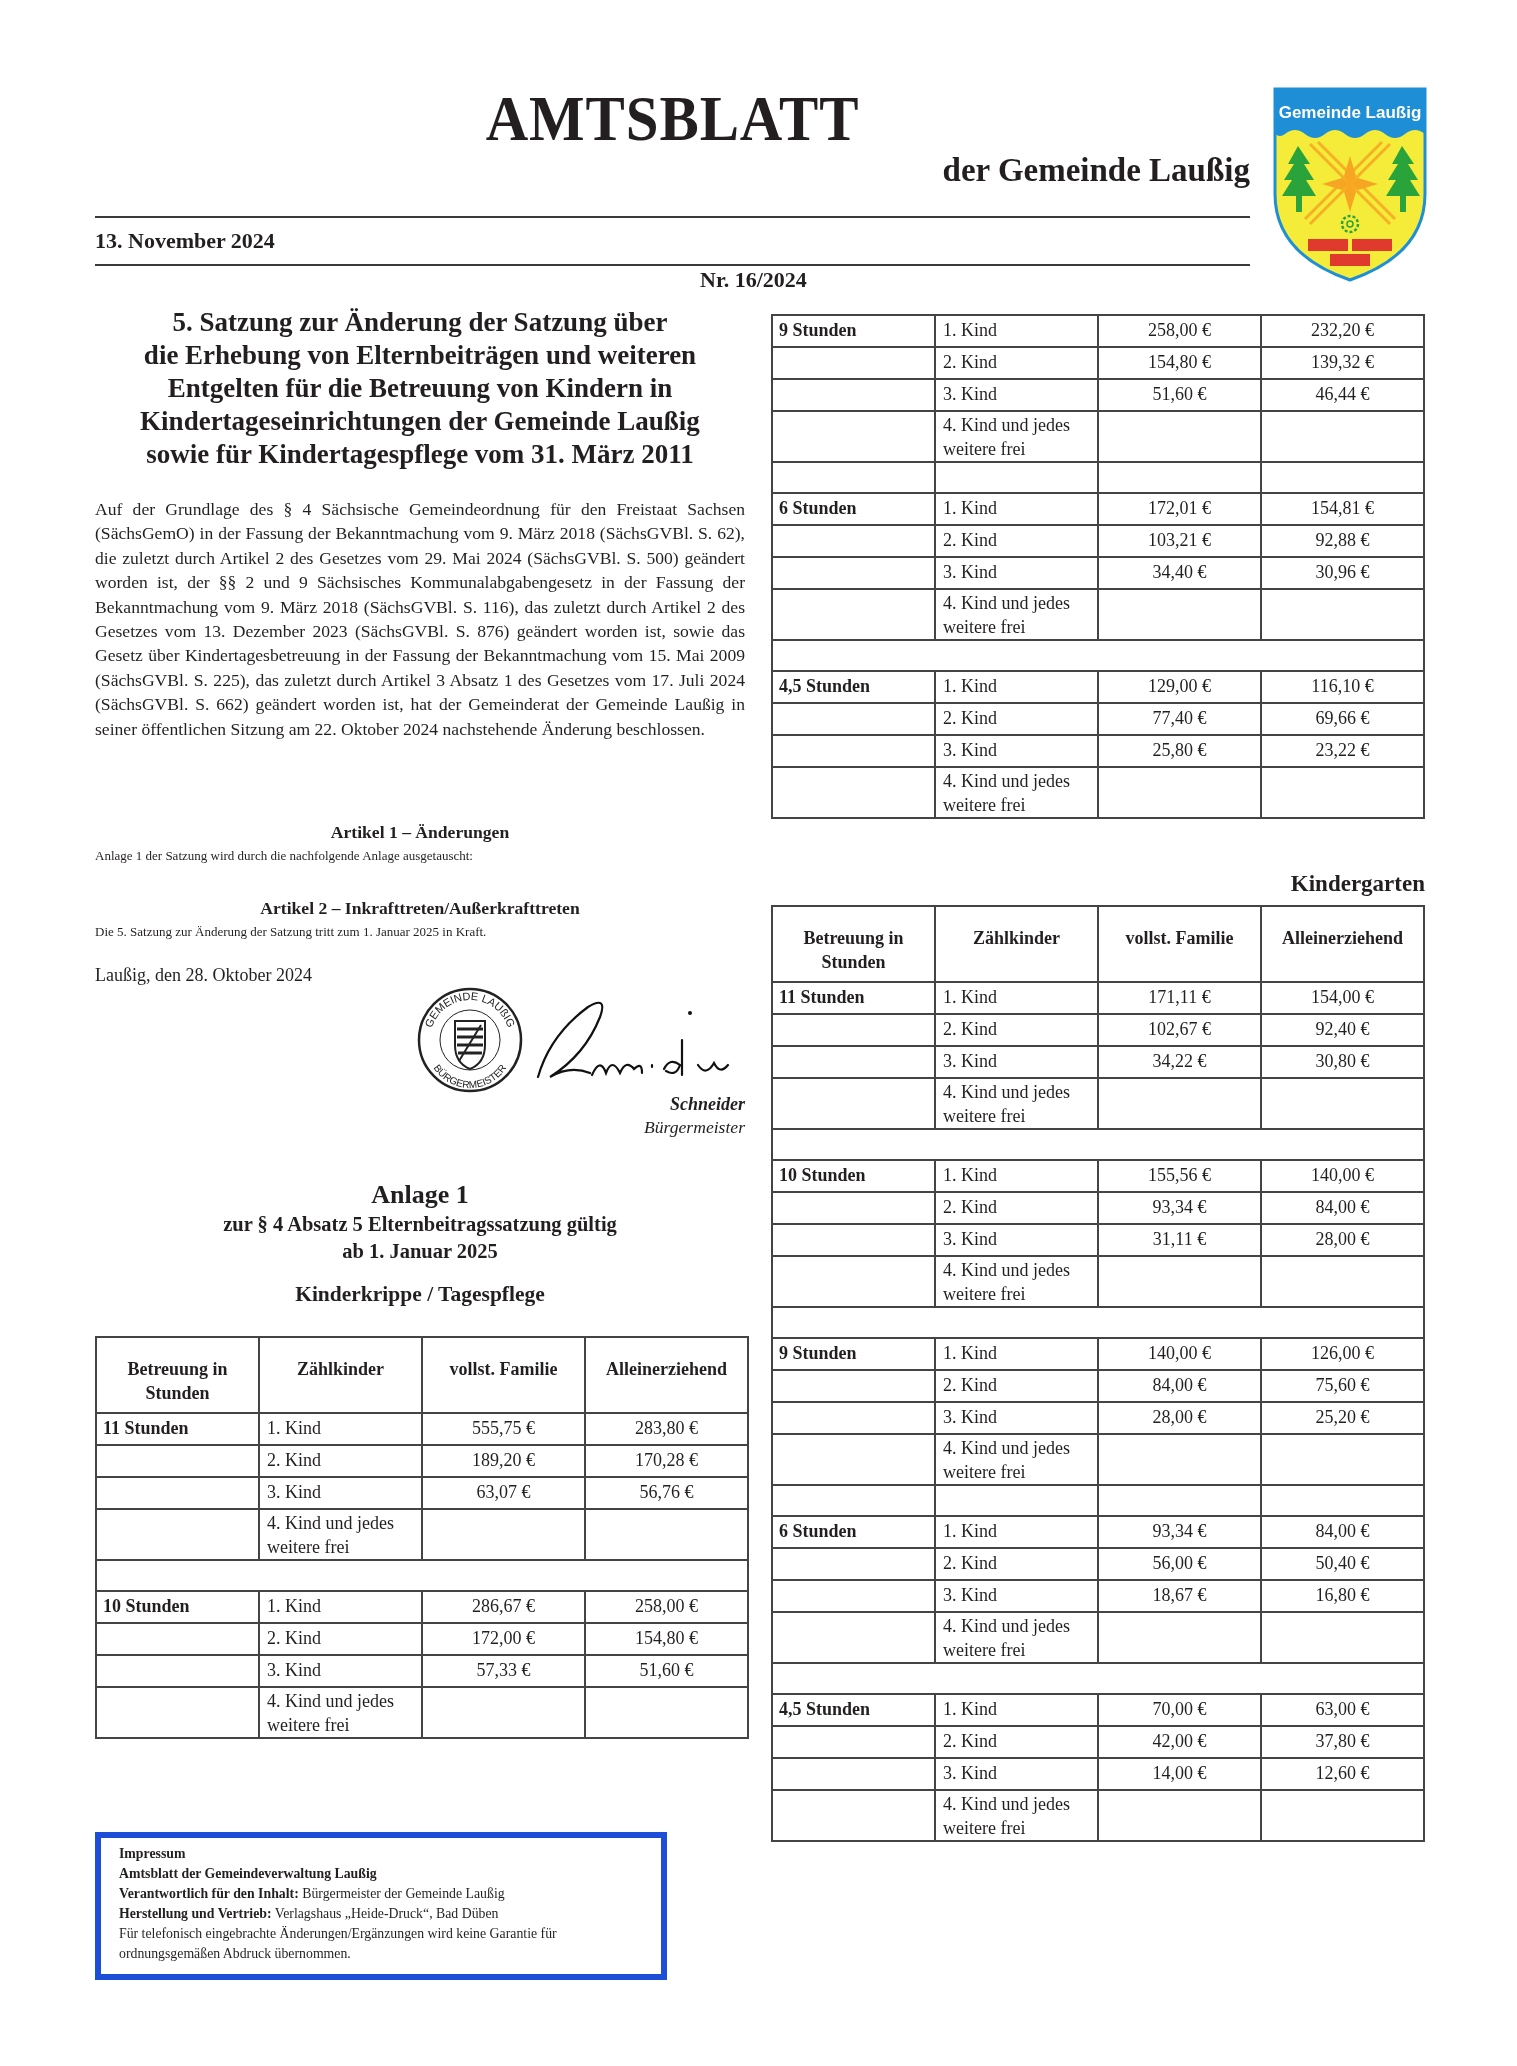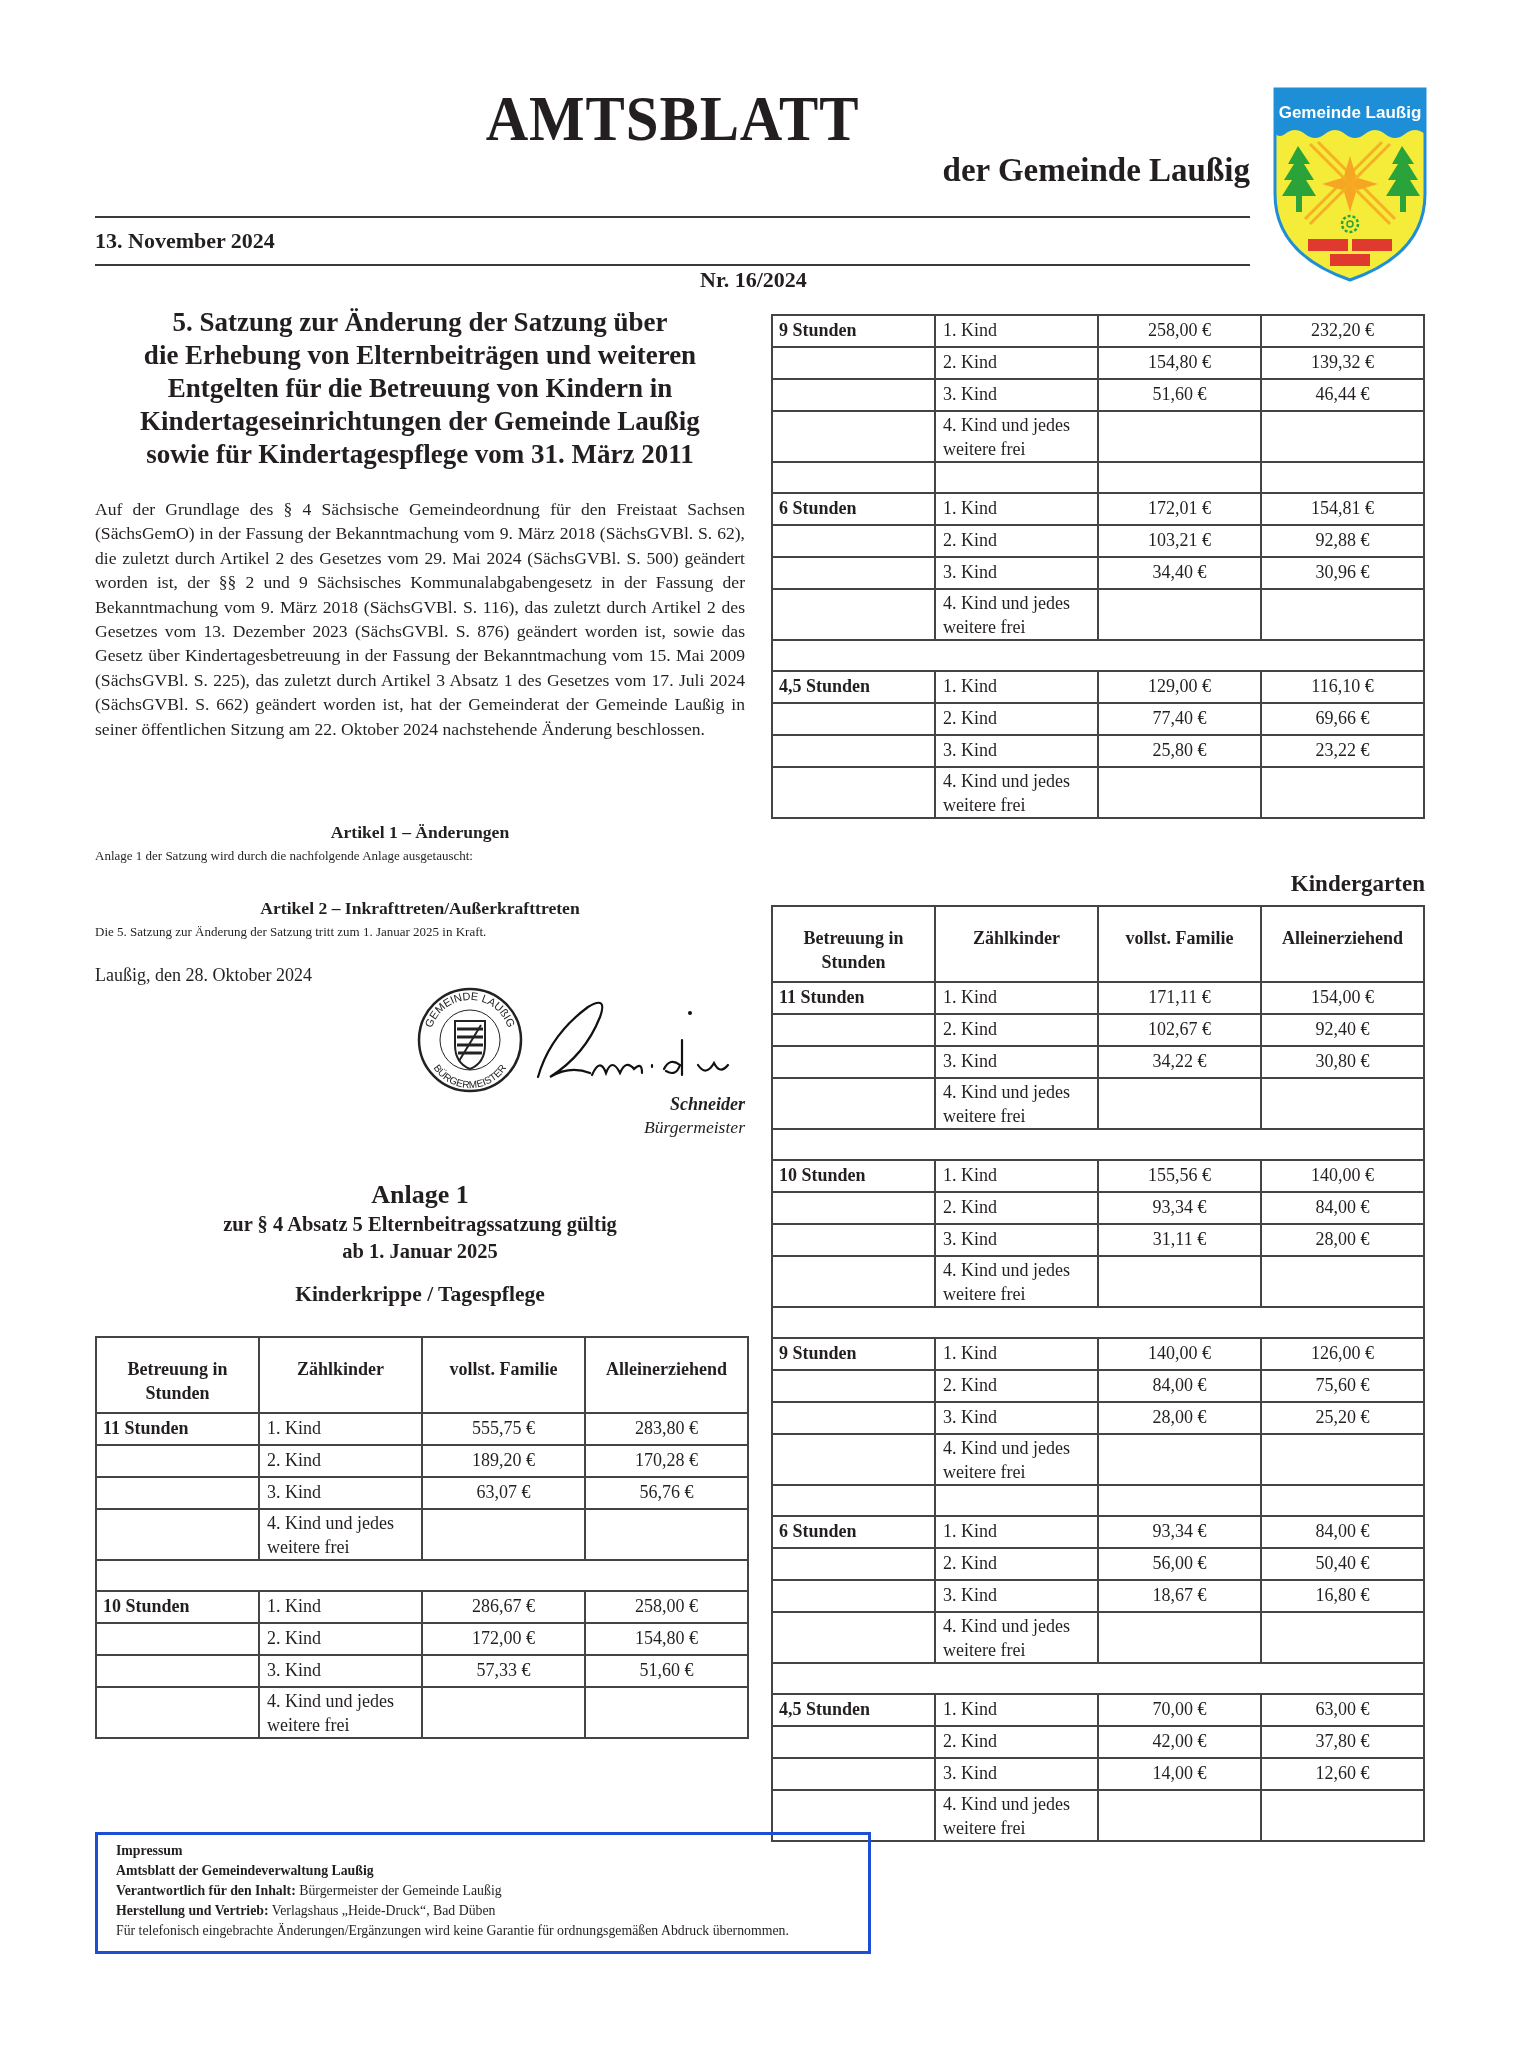--- a/index.html
+++ b/index.html
@@ -65,21 +65,21 @@
   table.fees tr.r td { height: 28px; padding-top: 2px; }
   table.fees tr.r4 td { height: 47px; padding-top: 1px; border-radius: 12px; }
   table.fees tr.sp td { height: 29px; }
 
   #table-krippe-left { left: 95px; top: 1336px; width: 653px; }
   #table-krippe-right { left: 771px; top: 314px; width: 654px; }
   #table-kiga { left: 771px; top: 905px; width: 654px; }
 
   
   #impressum {
-    left: 95px; top: 1832px; width: 776px; border: 3px solid #1d4ed8;
+    left: 95px; top: 1832px; width: 572px; border: 6px solid #1d4ed8;
     padding: 6px 18px 10px 18px; font-size: 13.8px; line-height: 20px; box-sizing: border-box;
   }
   #impressum .b { font-weight: bold; }
 </style>
 </head>
 <body>
 
 <div class="abs" id="masthead-title">AMTSBLATT</div>
 <div class="abs" id="masthead-subtitle">der Gemeinde Laußig</div>
 <div class="rule" style="top:216px;"></div>

